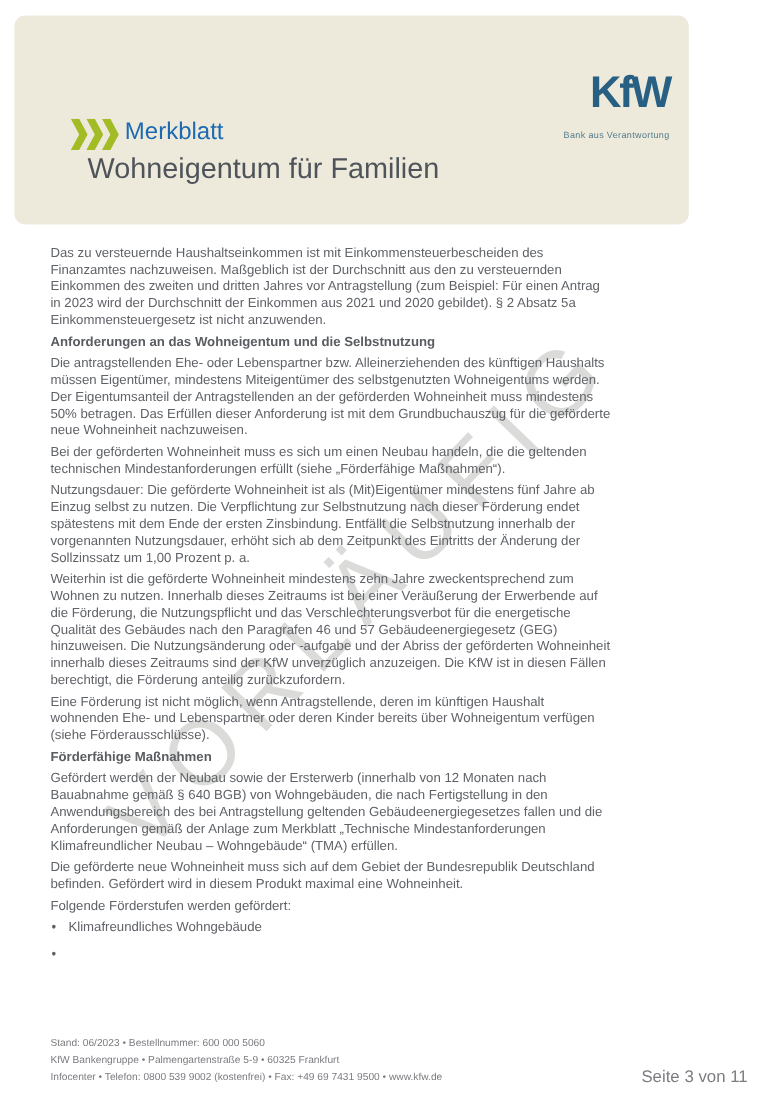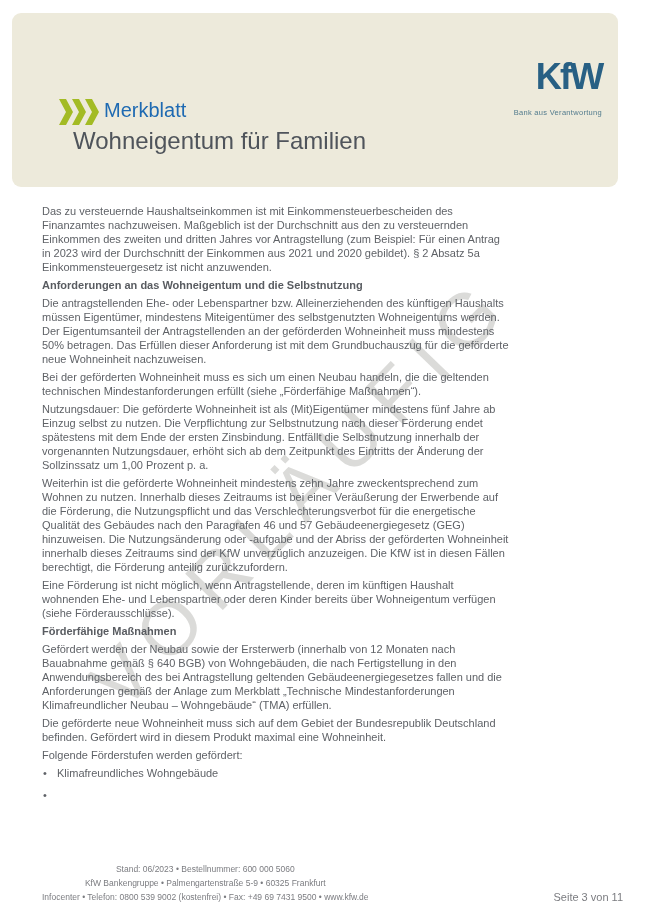--- a/index.html
+++ b/index.html
@@ -4,21 +4,21 @@
 <style>
   html,body{margin:0;padding:0;}
   body{
     width:645px;height:919px;position:relative;overflow:hidden;
     background:#ffffff;
     font-family:"Liberation Sans", sans-serif;
     -webkit-font-smoothing:antialiased;
   }
   
   .header-box{
-    position:absolute;left:12px;top:13px;width:606px;height:174px;
+    position:absolute;left:12px;top:13px;width:562px;height:174px;
     background:#edeadb;border-radius:9px;z-index:2;
   }
   .logo{
     position:absolute;top:49px;right:16px;text-align:right;
   }
   .logo-text{
     font-weight:700;font-size:37px;line-height:30px;color:#286084;
     letter-spacing:-2px;transform:scaleX(.98);transform-origin:right;
   }
   .logo-tagline{
@@ -49,25 +49,25 @@
   .content h2{
     margin:4px 0 4px;font-size:11px;line-height:14px;
     font-weight:700;color:#595c61;white-space:pre-line;
   }
   .content ul{list-style:none;margin:0;padding:0;}
   .content li{position:relative;margin:0 0 8px;padding-left:15px;line-height:14px;}
   .content li .bullet{position:absolute;left:1px;top:0;color:#5f6267;}
   
   .footer{
     position:absolute;left:42px;top:862px;z-index:1;
-    font-size:8.5px;line-height:14px;color:#7b7c80;text-align:center;
+    font-size:8.5px;line-height:14px;color:#7b7c80;
   }
   .page-indicator{
     position:absolute;right:22px;top:890px;z-index:1;
-    font-size:11px;line-height:14px;color:#7b7c80;
+    font-size:14px;line-height:14px;color:#7b7c80;
   }
 </style>
 </head>
 <body>
 
 <div class="watermark">VORLÄUFIG</div>
 
 <div class="header-box">
   <div class="logo">
     <div class="logo-text">KfW</div>

